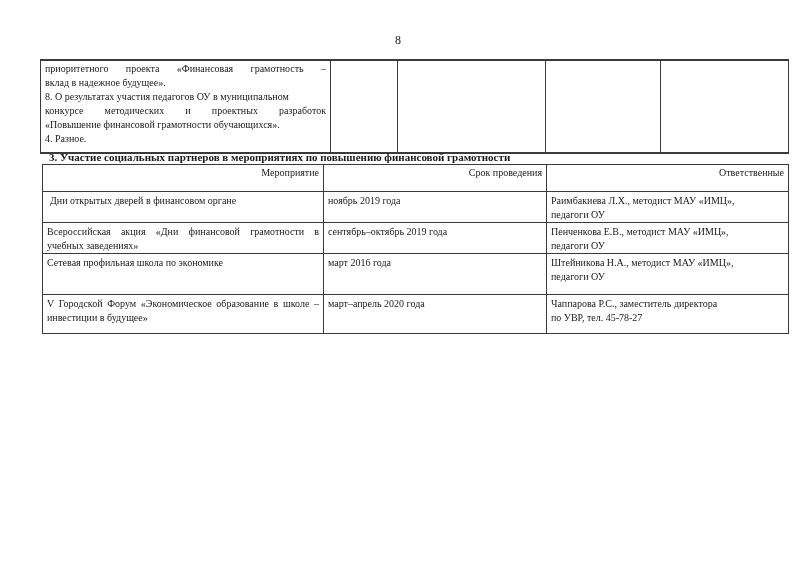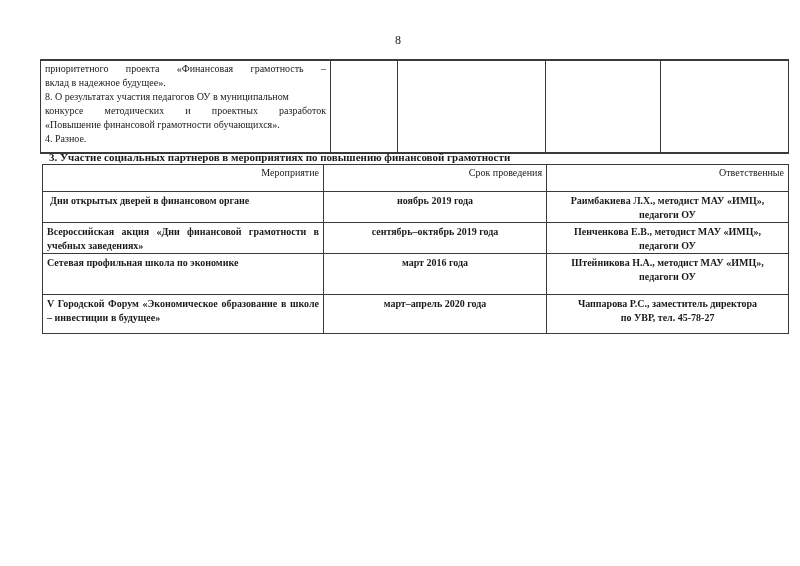--- a/index.html
+++ b/index.html
@@ -69,23 +69,22 @@
       top: 164px;
       width: 746px;
     }
     #partners-table th {
       height: 25px;
       text-align: right;
       padding-top: 1px;
     }
     #partners-table td {
       padding-top: 2px;
-      font-weight: bold;
     }
-    .c-center { text-align: center; }
+    .c-center { text-align: left; }
     .r1 td { height: 25px; }
     .r2 td { height: 25px; }
     .r3 td { height: 38px; }
     .r4 td { height: 36px; }
   </style>
 </head>
 <body>
 
 <div class="page-number">8</div>
 

